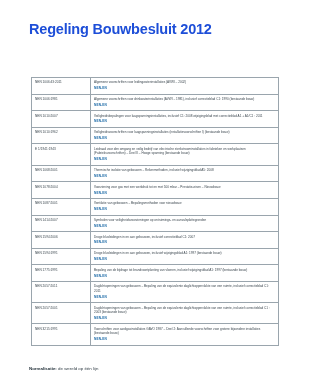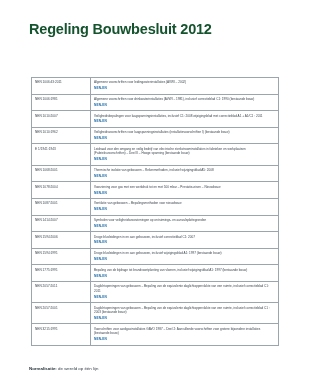--- a/index.html
+++ b/index.html
@@ -21,21 +21,21 @@
     height: 386px;
     background: #ffffff;
   }
   .page-title {
     position: absolute;
     left: 29px;
     top: 21px;
     font-size: 14.5px;
     font-weight: bold;
     letter-spacing: -0.2px;
-    color: #14532d;
+    color: #1d4ed8;
     white-space: nowrap;
   }
   .table-wrap {
     position: absolute;
     left: 31px;
     top: 77px;
     width: 237px;
   }
   table.std-table {
     width: 237px;

